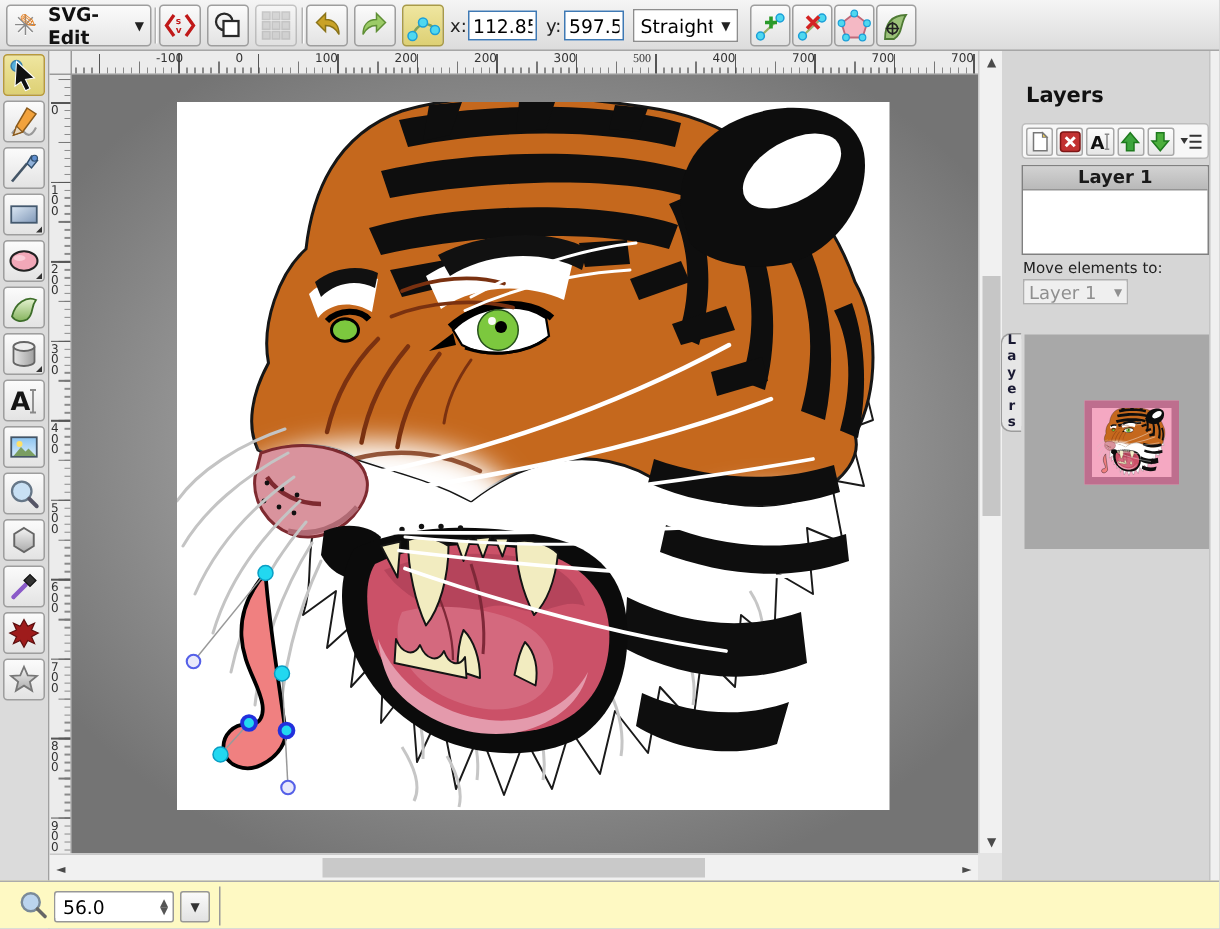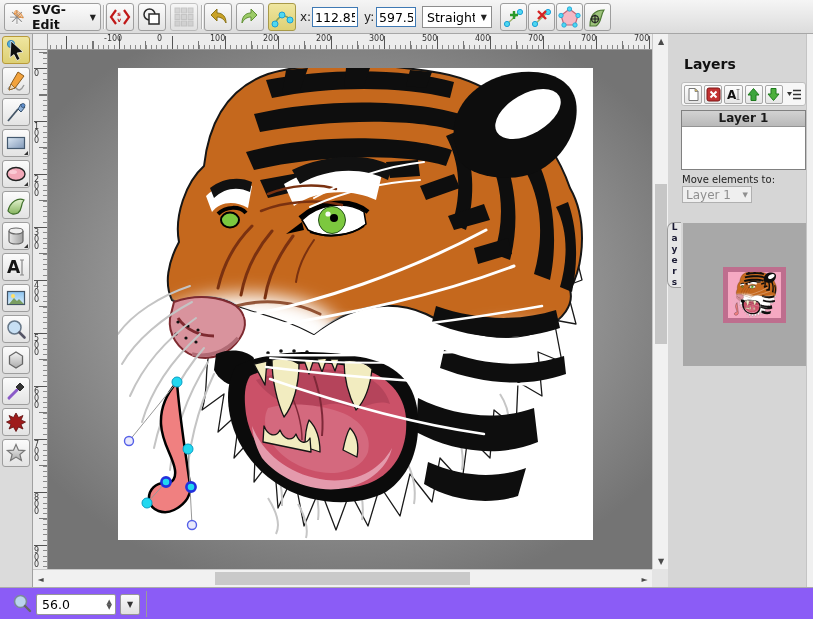--- a/index.html
+++ b/index.html
@@ -88,21 +88,21 @@
   #move-selwrap .caret { position:absolute; right:3px; font-size:7px; color:#8f8f8f; pointer-events:none; }
   #thumb-area { position:absolute; left:15px; top:189px; width:123px; height:143px; background:#a8a8a8; }
   #thumb { position:absolute; left:40px; top:44px; width:63px; height:56px; border:5px solid #be6e8e; background:#f5a8c2; }
   #layers-tab { position:absolute; left:667px; top:222px; width:14px; height:66px; background:#e6e6e6;
     border:1px solid #9c9c9c; border-right:none; border-radius:7px 0 0 7px; z-index:5;
     display:flex; align-items:center; justify-content:center; cursor:pointer; }
   #layers-tab span { writing-mode:vertical-lr; text-orientation:upright; font-size:9px; font-weight:bold; color:#1a1a33; letter-spacing:1px; }
   #right-strip { position:absolute; left:806px; top:34px; width:7px; height:585px; background:#f0f0f0; border-left:1px solid #c4c4c4; }
 
   
-  #bottombar { position:absolute; left:0; top:587px; width:813px; height:32px; background:#8b5cf6; border-top:1px solid #ababab; }
+  #bottombar { position:absolute; left:0; top:587px; width:813px; height:32px; background:#fef9c3; border-top:1px solid #ababab; }
   #zoom-box { position:absolute; left:36px; top:6px; width:80px; height:21px; background:#fff; border:1px solid #979797; border-radius:2px;
     display:flex; align-items:center; }
   #zoom-box input { border:0; width:52px; font-size:12.5px; padding-left:5px; font-family:"DejaVu Sans",sans-serif; }
   #zoom-spin { margin-left:auto; margin-right:3px; display:flex; flex-direction:column; line-height:5px; font-size:7px; color:#555; cursor:pointer; }
   #zoom-drop { position:absolute; left:120px; top:6px; width:20px; height:21px; border:1px solid #979797; border-radius:2px;
     background:linear-gradient(#fafafa,#e2e2e2); display:flex; align-items:center; justify-content:center; font-size:8px; color:#333; cursor:pointer; }
   #bb-sep { position:absolute; left:146px; top:3px; width:1px; height:26px; background:#9a9a9a; }
   #zoom-mag { position:absolute; left:12px; top:5px; }
 </style>
 </head>
@@ -336,21 +336,21 @@
   </div>
 
   <div id="ruler-corner"></div>
   <div id="hruler">
       <span class="hlab" style="left: 20px;">-100</span>
       <span class="hlab" style="left: 73px;">0</span>
       <span class="hlab" style="left: 126px;">100</span>
       <span class="hlab" style="left: 179px;">200</span>
       <span class="hlab" style="left: 232px;">200</span>
       <span class="hlab" style="left: 285px;">300</span>
-      <span class="hlab" style="left: 338px;">500</span>
+      <span class="hlab" style="left: 338px; font-family: Liberation Serif, serif;">500</span>
       <span class="hlab" style="left: 391px;">400</span>
       <span class="hlab" style="left: 444px;">700</span>
       <span class="hlab" style="left: 497px;">700</span>
       <span class="hlab" style="left: 550px;">700</span>
       <span class="hlab" style="left: 603px;">1000</span>
     </div>
   <div id="vruler">
       <span class="vlab" style="top: 20px;">0</span>
       <span class="vlab" style="top: 73px;">1
 0

